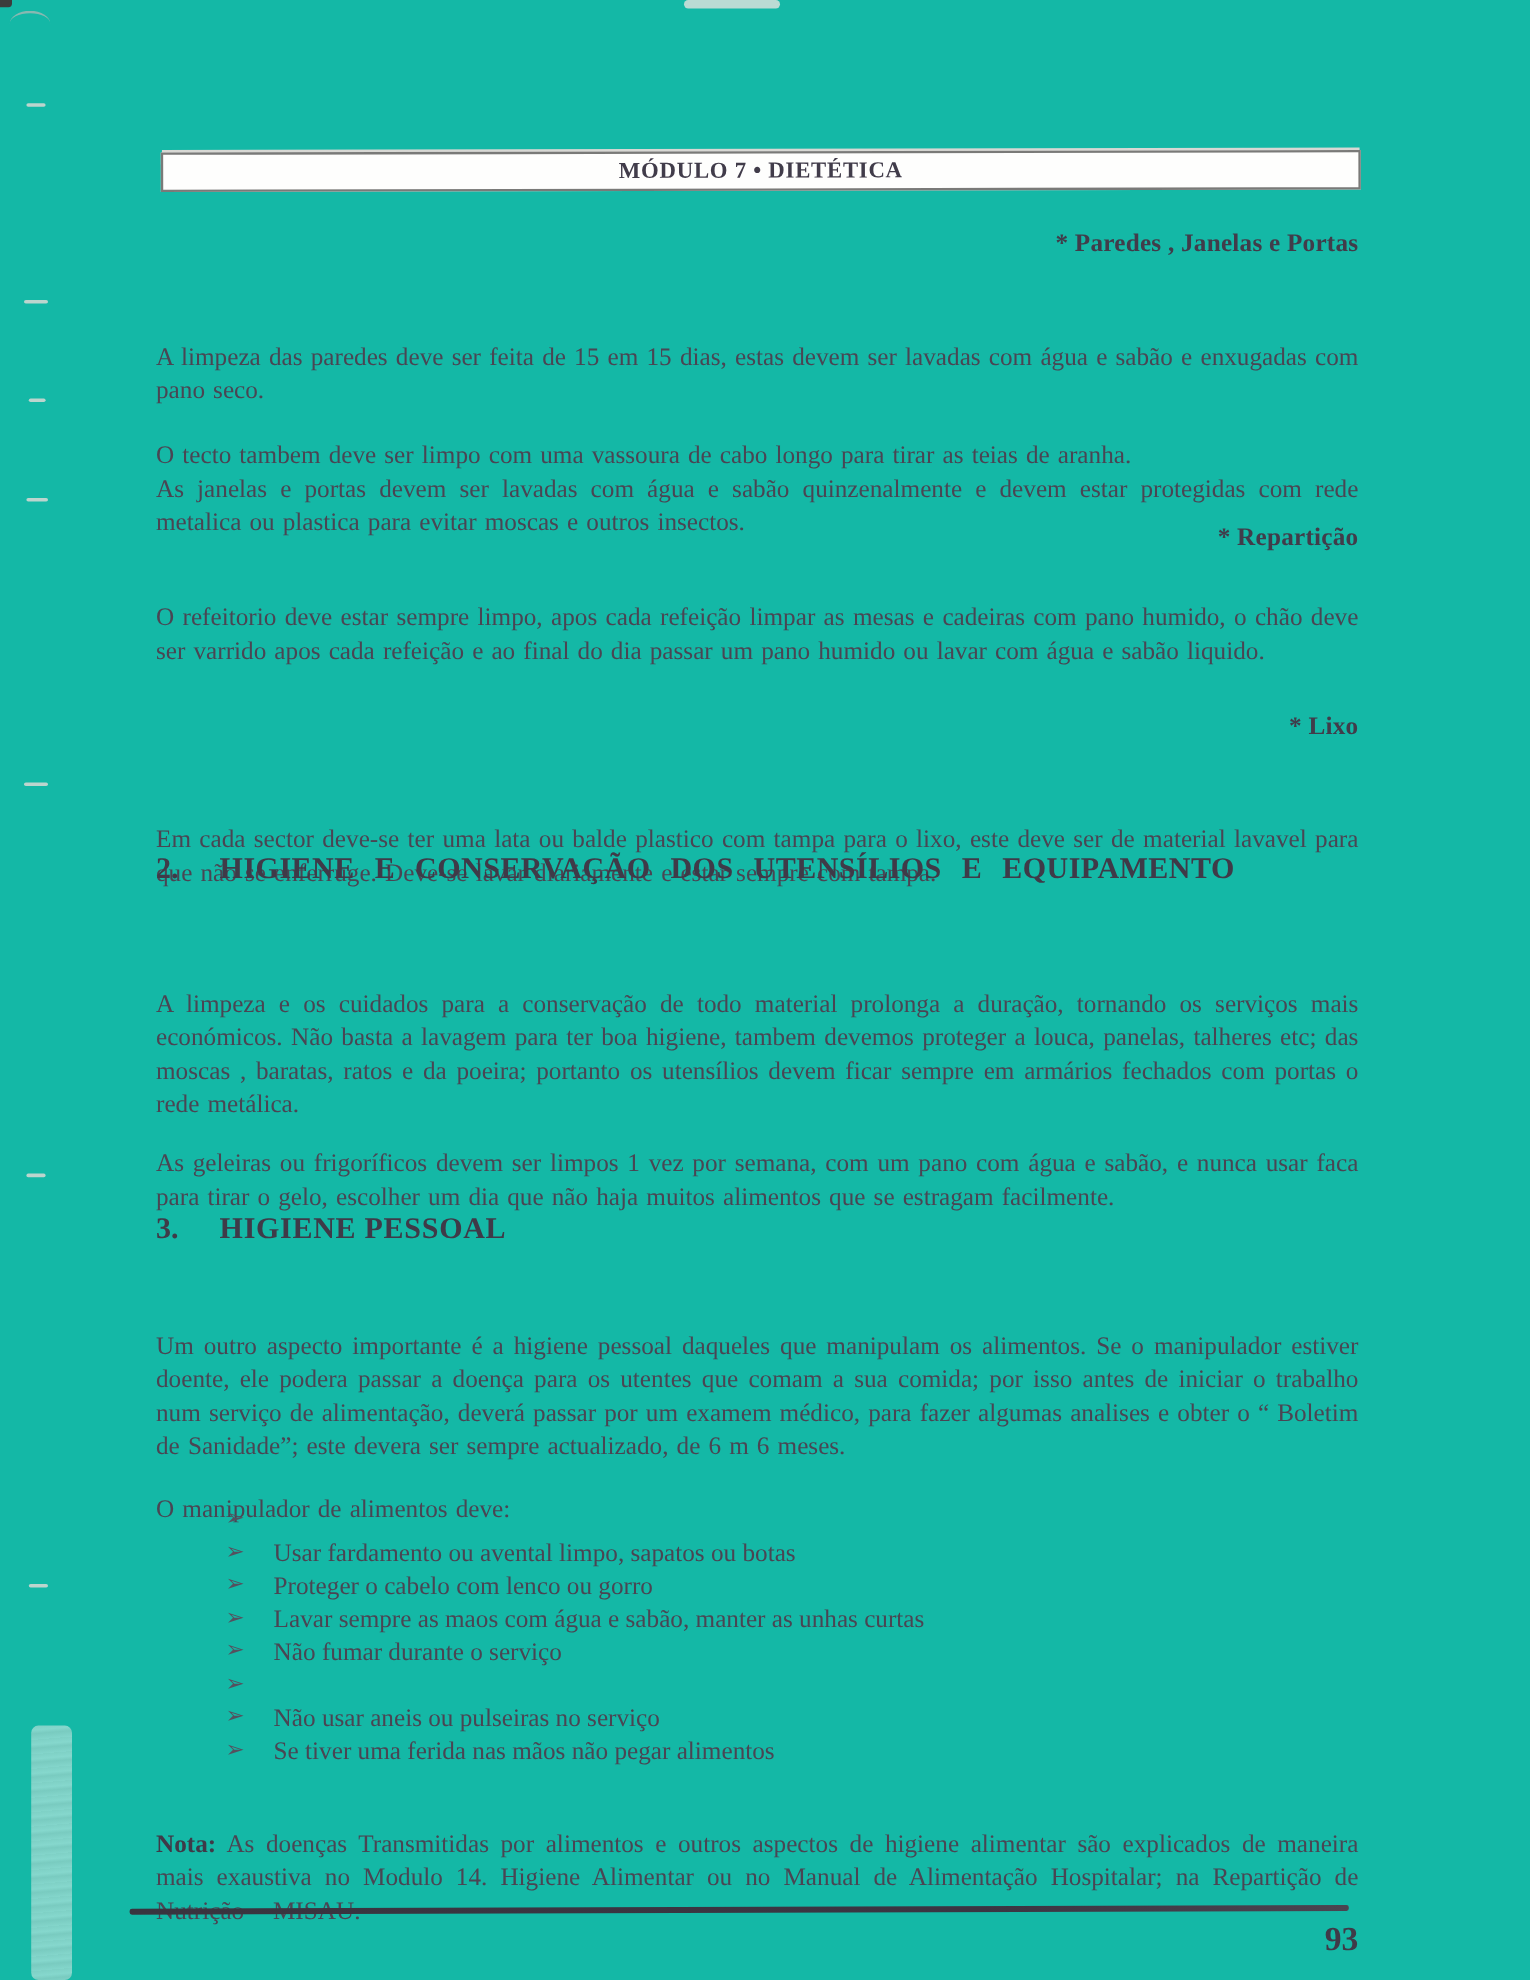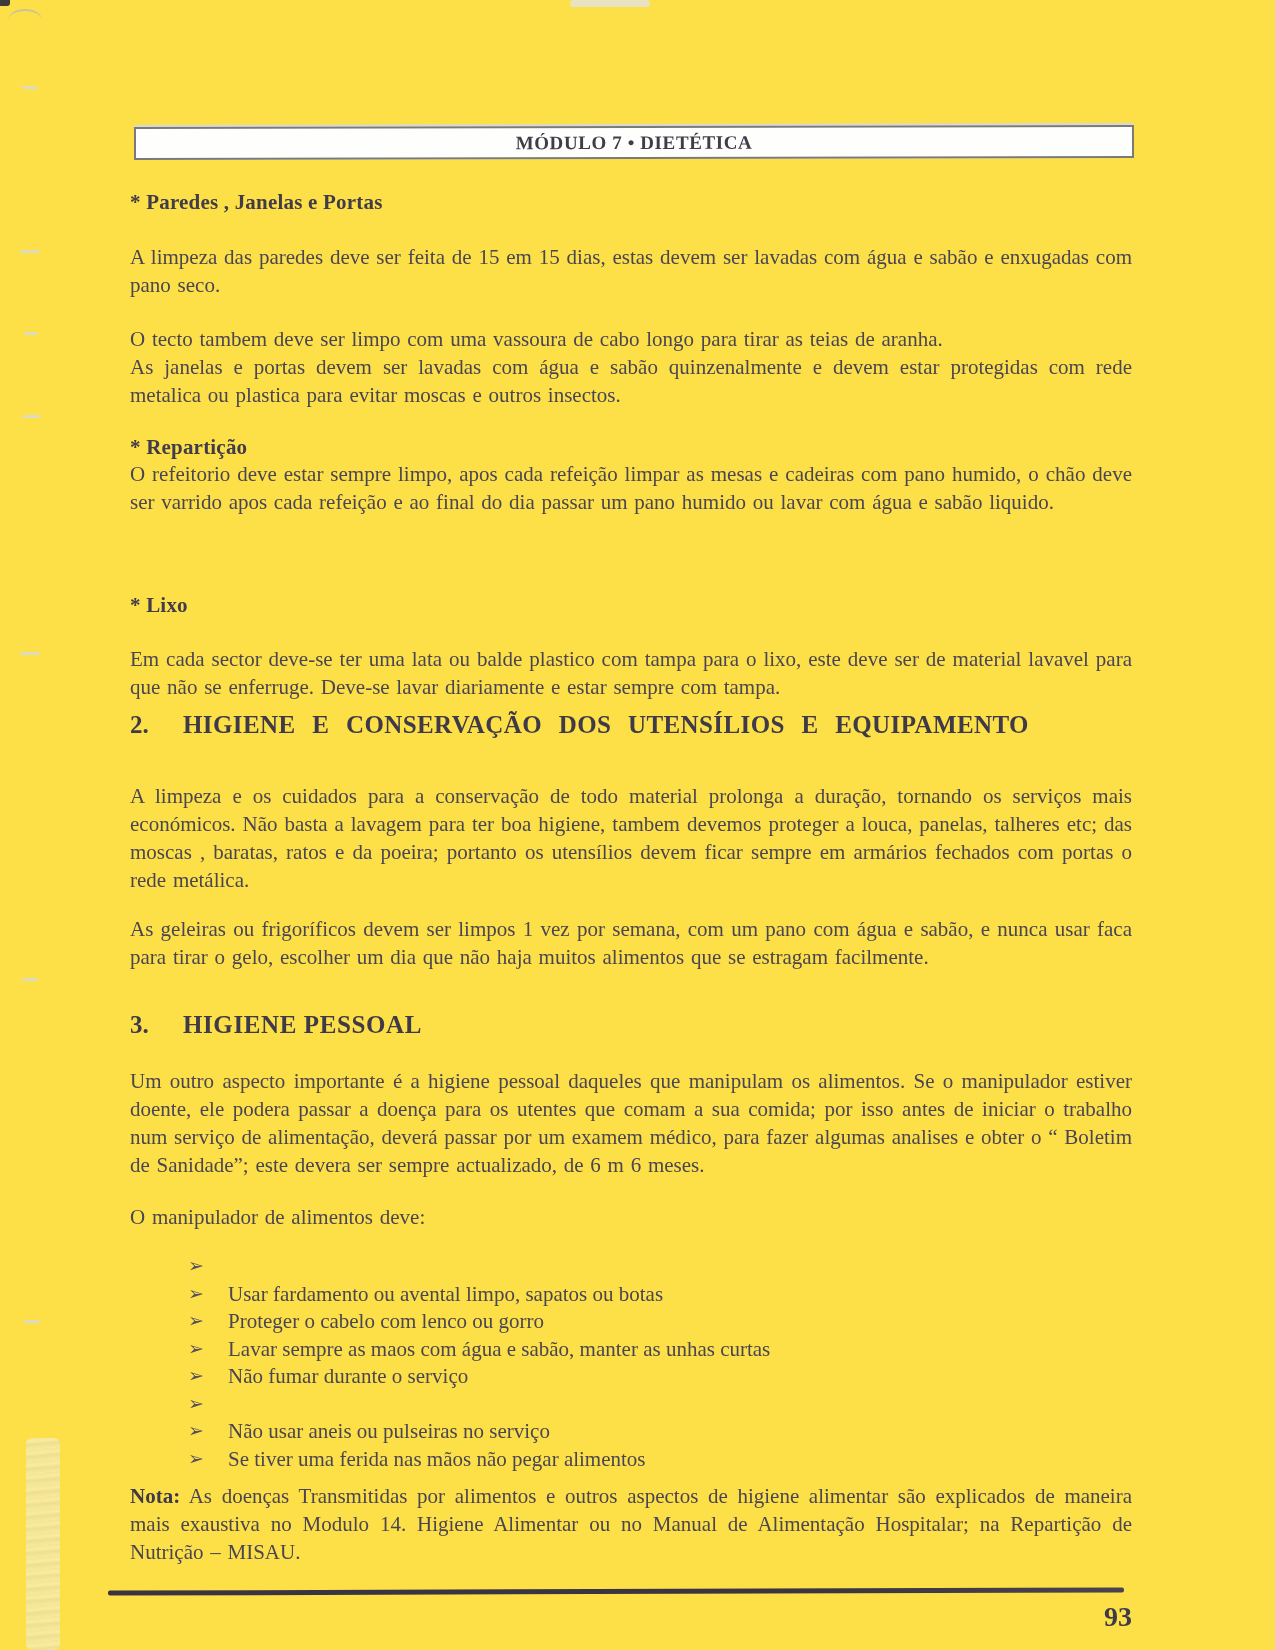--- a/index.html
+++ b/index.html
@@ -4,46 +4,46 @@
 <style>
   html,body{margin:0;padding:0;}
   body{
     width:1275px;height:1650px;
     background:#f4f4f2;
     font-family:"Liberation Serif","DejaVu Serif",serif;
   }
   .page{
     position:relative;
     width:1275px;height:1650px;
-    background:#fde047;
+    background:#14b8a6;
     color:#4a4553;
     overflow:hidden;
   }
   
   .header-box{
     position:absolute;left:134px;top:126px;width:996px;height:29px;
     border:2px solid #7a7a78;
     box-shadow:0 -3px 0 -1px #d8d8d4;
     display:flex;align-items:center;justify-content:center;
     transform:rotate(-0.12deg);
     background:#fefefd;
   }
   .header-box .title{
     font-size:19px;font-weight:bold;color:#413c4a;
     letter-spacing:0.6px;
   }
   
   .blk{position:absolute;left:130px;width:1002px;}
   .para{
     font-size:21px;line-height:28px;text-align:justify;
-    word-spacing:1.5px;color:#4a4553;
+    word-spacing:1.5px;color:#4a4553;margin-top:40px;
   }
   .para .line{display:block;}
   .sub-heading{
-    font-size:21px;font-weight:bold;color:#413c4a;letter-spacing:0.2px;
+    font-size:21px;font-weight:bold;color:#413c4a;letter-spacing:0.2px;text-align:right;
   }
   .num-heading{
     font-size:25px;font-weight:bold;color:#3f3a48;
     display:flex;align-items:baseline;
   }
   .num-heading .num{width:53px;flex:0 0 53px;}
   .num-heading.stretch .htitle{word-spacing:10px;letter-spacing:0.4px;}
   .num-heading .htitle{letter-spacing:0.6px;}
   
   .checklist{

